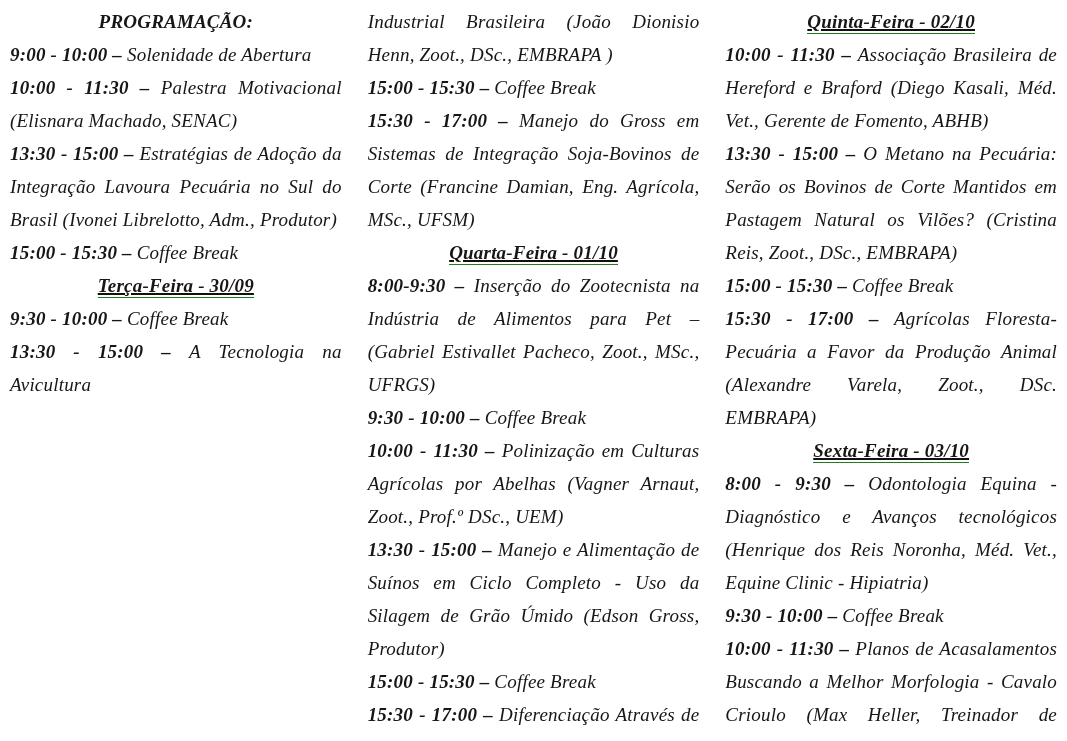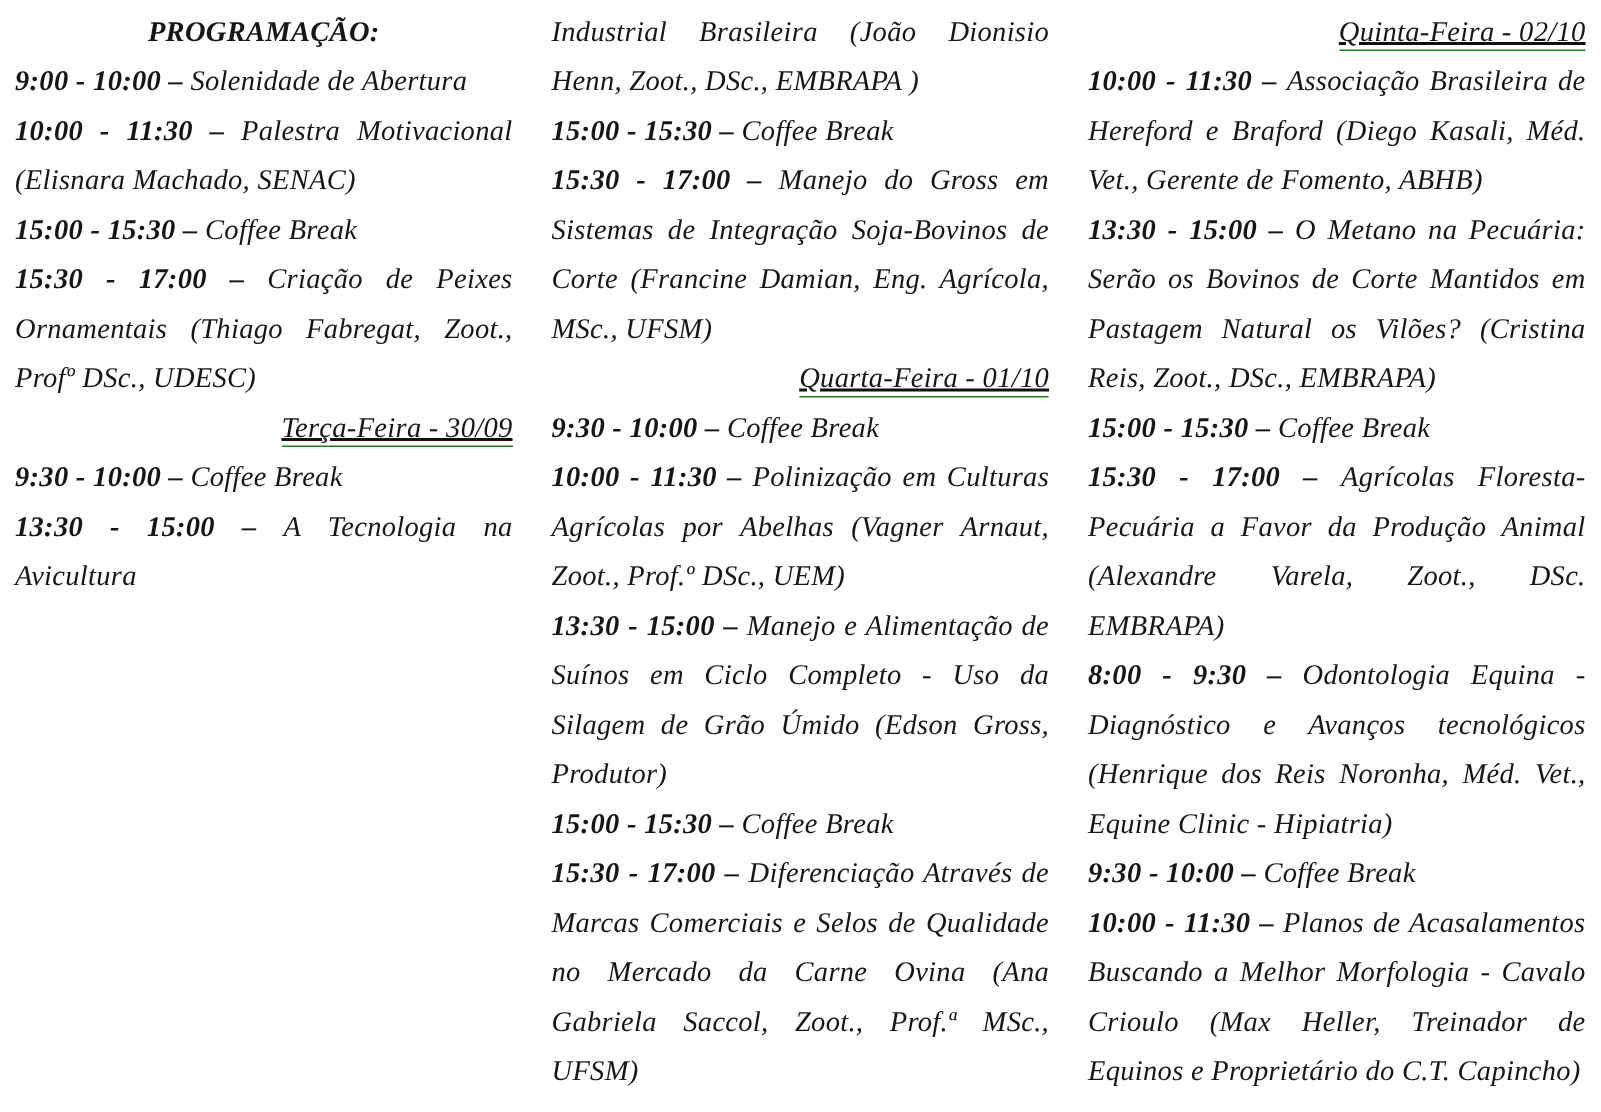--- a/index.html
+++ b/index.html
@@ -32,62 +32,64 @@
     font-size: 19px;
     line-height: 33px;
     text-align: justify;
     letter-spacing: 0.2px;
   }
   p.title-line {
     text-align: center;
     font-weight: bold;
   }
   p.day-line {
-    text-align: right;
-    font-weight: normal;
+    text-align: center;
+    font-weight: bold;
   }
   .day-underline {
     text-decoration: underline;
     text-decoration-thickness: 1.5px;
     text-decoration-color: #101010;
     border-bottom: 1.5px solid var(--heading-underline, #1e7d1e);
     padding-bottom: 1px;
   }
   .time {
     font-weight: bold;
   }
 </style>
 </head>
 <body style="color: rgb(22, 22, 22); background: rgb(255, 255, 255);">
 
 <div class="page">
     <div class="col">
       <p class="title-line">PROGRAMAÇÃO:</p>
       <p class="item-line"><span class="time">9:00 - 10:00 – </span><span>Solenidade de Abertura</span></p>
       <p class="item-line"><span class="time">10:00 - 11:30 – </span><span>Palestra Motivacional (Elisnara Machado, SENAC)</span></p>
+      <p class="item-line"><span class="time">13:30 - 15:00 – </span><span>Estratégias de Adoção da Integração Lavoura Pecuária no Sul do Brasil (Ivonei Librelotto, Adm., Produtor)</span></p>
       <p class="item-line"><span class="time">15:00 - 15:30 – </span><span>Coffee Break</span></p>
-      <p class="item-line"><span class="time">15:30 - 17:00 – </span><span>Criação de Peixes Ornamentais (Thiago Fabregat, Zoot., Profº DSc., UDESC)</span></p>
       <p class="day-line"><span class="day-underline">Terça-Feira - 30/09</span></p>
       <p class="item-line"><span class="time">9:30 - 10:00 – </span><span>Coffee Break</span></p>
       <p class="item-line"><span class="time">13:30 - 15:00 – </span><span>A Tecnologia na Avicultura</span></p>
     </div>
     <div class="col">
       <p class="cont-line">Industrial Brasileira (João Dionisio Henn, Zoot., DSc., EMBRAPA )</p>
       <p class="item-line"><span class="time">15:00 - 15:30 – </span><span>Coffee Break</span></p>
       <p class="item-line"><span class="time">15:30 - 17:00 – </span><span>Manejo do Gross em Sistemas de Integração Soja-Bovinos de Corte (Francine Damian, Eng. Agrícola, MSc., UFSM)</span></p>
       <p class="day-line"><span class="day-underline">Quarta-Feira - 01/10</span></p>
+      <p class="item-line"><span class="time">8:00-9:30 – </span><span>Inserção do Zootecnista na Indústria de Alimentos para Pet – (Gabriel Estivallet Pacheco, Zoot., MSc., UFRGS)</span></p>
       <p class="item-line"><span class="time">9:30 - 10:00 – </span><span>Coffee Break</span></p>
       <p class="item-line"><span class="time">10:00 - 11:30 – </span><span>Polinização em Culturas Agrícolas por Abelhas (Vagner Arnaut, Zoot., Prof.º DSc., UEM)</span></p>
       <p class="item-line"><span class="time">13:30 - 15:00 – </span><span>Manejo e Alimentação de Suínos em Ciclo Completo - Uso da Silagem de Grão Úmido (Edson Gross, Produtor)</span></p>
       <p class="item-line"><span class="time">15:00 - 15:30 – </span><span>Coffee Break</span></p>
       <p class="item-line"><span class="time">15:30 - 17:00 – </span><span>Diferenciação Através de Marcas Comerciais e Selos de Qualidade no Mercado da Carne Ovina (Ana Gabriela Saccol, Zoot., Prof.ª MSc., UFSM)</span></p>
     </div>
     <div class="col">
       <p class="day-line"><span class="day-underline">Quinta-Feira - 02/10</span></p>
       <p class="item-line"><span class="time">10:00 - 11:30 – </span><span>Associação Brasileira de Hereford e Braford (Diego Kasali, Méd. Vet., Gerente de Fomento, ABHB)</span></p>
       <p class="item-line"><span class="time">13:30 - 15:00 – </span><span>O Metano na Pecuária: Serão os Bovinos de Corte Mantidos em Pastagem Natural os Vilões? (Cristina Reis, Zoot., DSc., EMBRAPA)</span></p>
       <p class="item-line"><span class="time">15:00 - 15:30 – </span><span>Coffee Break</span></p>
       <p class="item-line"><span class="time">15:30 - 17:00 – </span><span>Agrícolas Floresta-Pecuária a Favor da Produção Animal (Alexandre Varela, Zoot., DSc. EMBRAPA)</span></p>
+      <p class="day-line"><span class="day-underline">Sexta-Feira - 03/10</span></p>
       <p class="item-line"><span class="time">8:00 - 9:30 – </span><span>Odontologia Equina - Diagnóstico e Avanços tecnológicos (Henrique dos Reis Noronha, Méd. Vet., Equine Clinic - Hipiatria)</span></p>
       <p class="item-line"><span class="time">9:30 - 10:00 – </span><span>Coffee Break</span></p>
       <p class="item-line"><span class="time">10:00 - 11:30 – </span><span>Planos de Acasalamentos Buscando a Melhor Morfologia - Cavalo Crioulo (Max Heller, Treinador de Equinos e Proprietário do C.T. Capincho)</span></p>
     </div>
   </div>
 
 </body></html>

